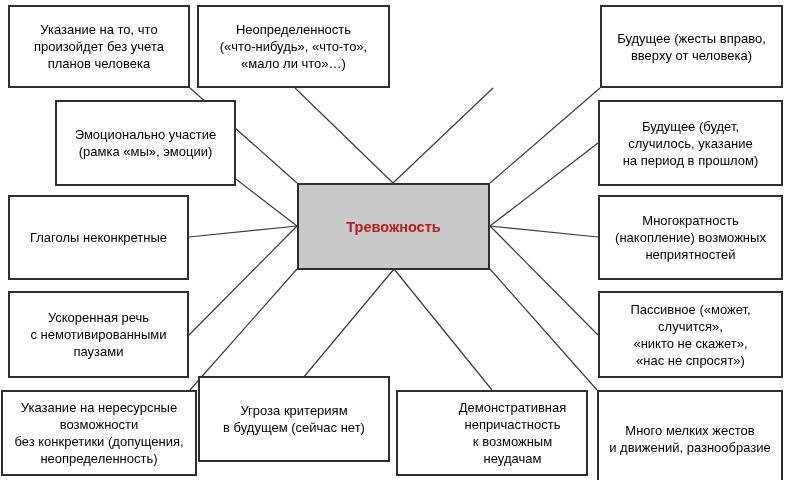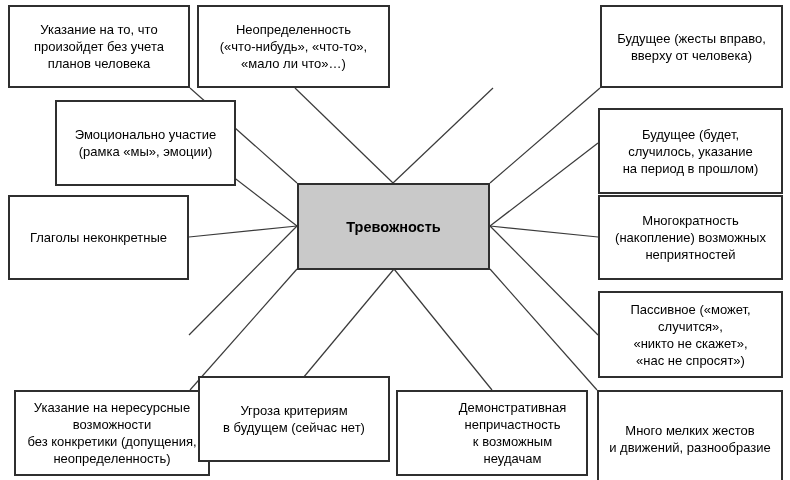--- a/index.html
+++ b/index.html
@@ -50,34 +50,34 @@
     background: #c9c9c9;
     border: 2px solid #2f2f2f;
     display: flex;
     align-items: center;
     justify-content: center;
     text-align: center;
   }
   .center-label {
     font-size: 14.5px;
     font-weight: bold;
-    color: #000000;
+    color: #b91c1c;
   }
   
   .n-top-1    { left: 8px;   top: 5px;   width: 182px; height: 83px; }
   .n-top-2    { left: 197px; top: 5px;   width: 193px; height: 83px; }
   .n-top-3    { left: 398px; top: 5px;   width: 190px; height: 83px; }
   .n-top-4    { left: 600px; top: 5px;   width: 183px; height: 83px; }
   .n-left-2   { left: 8px;   top: 100px; width: 181px; height: 86px; margin-left: 47px; }
   .n-left-3   { left: 8px;   top: 195px; width: 181px; height: 85px; }
   .n-left-4   { left: 8px;   top: 291px; width: 181px; height: 87px; }
-  .n-right-2  { left: 598px; top: 100px; width: 185px; height: 86px; margin-top: 8px; }
+  .n-right-2  { left: 598px; top: 100px; width: 185px; height: 86px; }
   .n-right-3  { left: 598px; top: 195px; width: 185px; height: 85px; }
   .n-right-4  { left: 598px; top: 291px; width: 185px; height: 87px; }
-  .n-bottom-1 { left: 14px;   top: 390px; width: 196px; height: 86px; align-items: center; }
+  .n-bottom-1 { left: 1px;   top: 390px; width: 196px; height: 86px; align-items: center; }
   .n-bottom-2 { left: 198px; top: 376px; width: 192px; height: 86px; }
   .n-bottom-3 { left: 396px; top: 390px; width: 192px; height: 86px; padding-left: 44px; }
   .n-bottom-4 { left: 597px; top: 390px; width: 186px; height: 98px; }
 </style>
 </head>
 <body>
 
 <div class="stage">
 
   <svg class="lines-layer" viewBox="0 0 790 480" xmlns="http://www.w3.org/2000/svg">
@@ -114,20 +114,25 @@
 вверху от человека)</span>
   </div>
 
   <div class="node n-left-2">
     <span class="node-label">Эмоционально участие
 (рамка «мы», эмоции)</span>
   </div>
   <div class="node n-left-3">
     <span class="node-label">Глаголы неконкретные</span>
   </div>
+  <div class="node n-left-4">
+    <span class="node-label">Ускоренная речь
+с немотивированными
+паузами</span>
+  </div>
 
   <div class="node n-right-2">
     <span class="node-label">Будущее (будет,
 случилось, указание
 на период в прошлом)</span>
   </div>
   <div class="node n-right-3">
     <span class="node-label">Многократность
 (накопление) возможных
 неприятностей</span>

